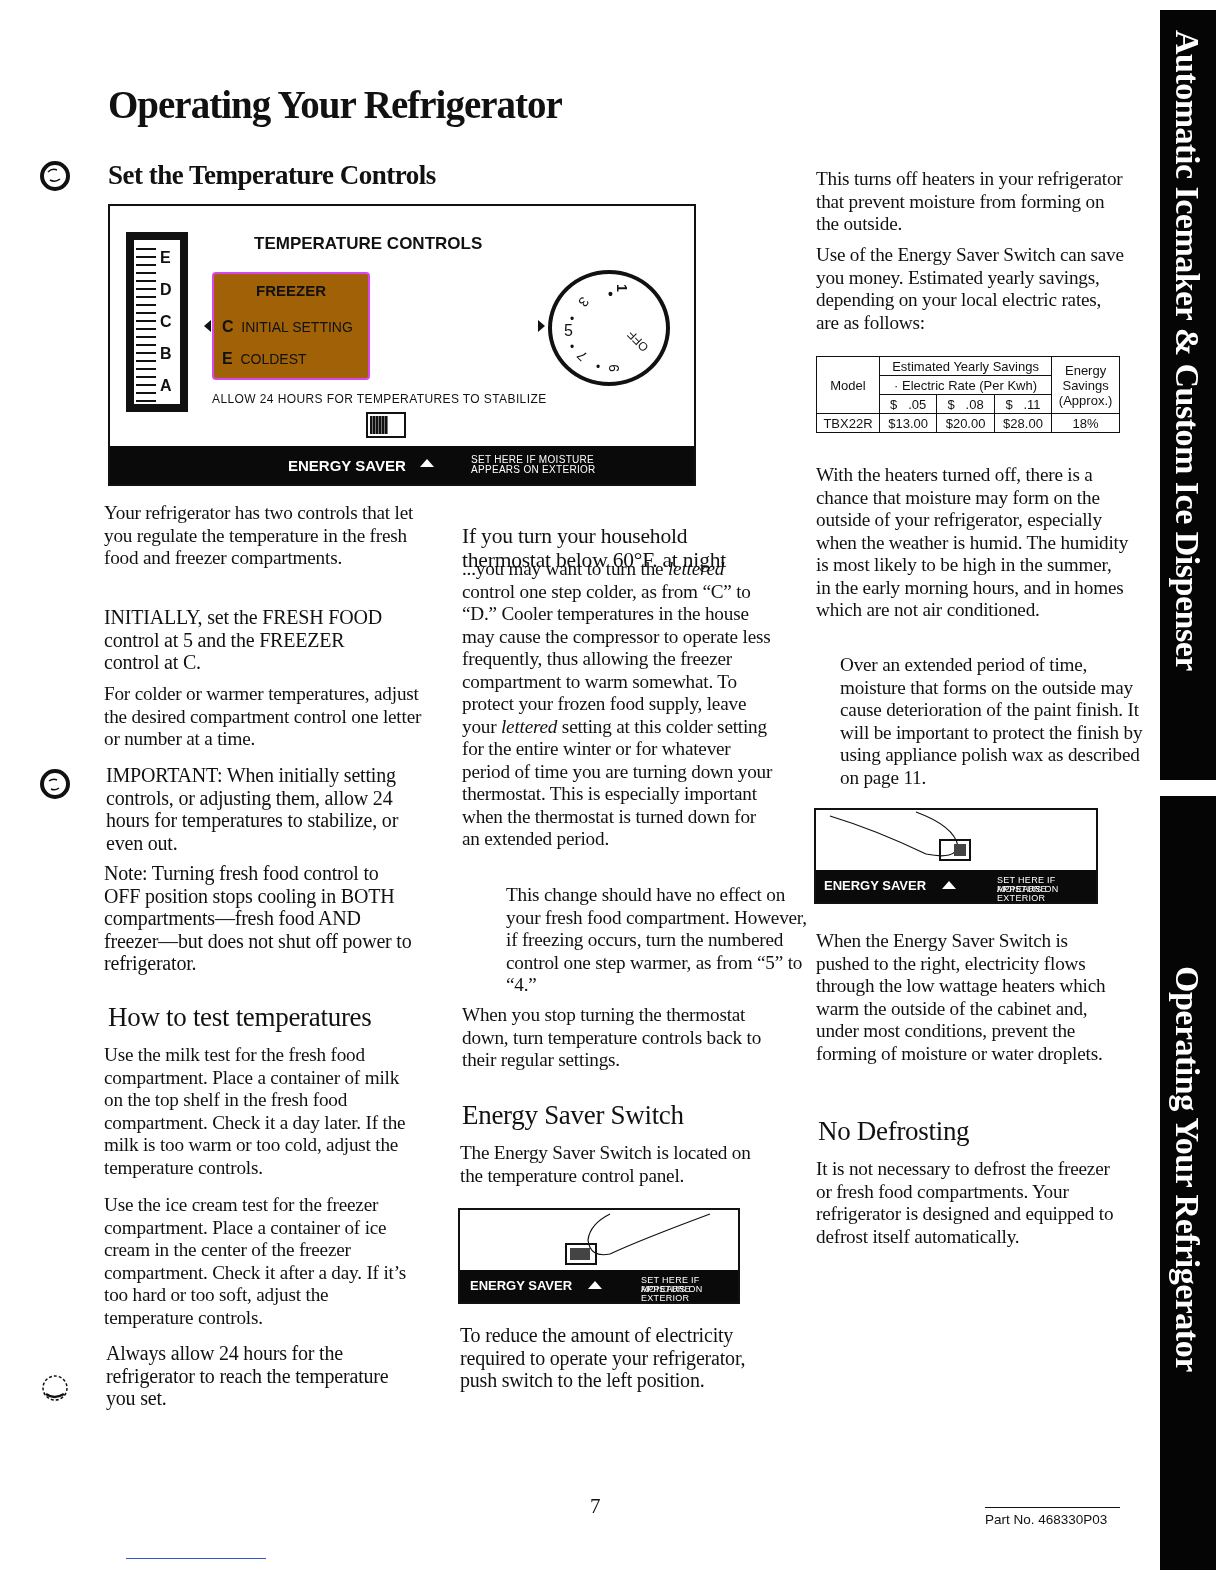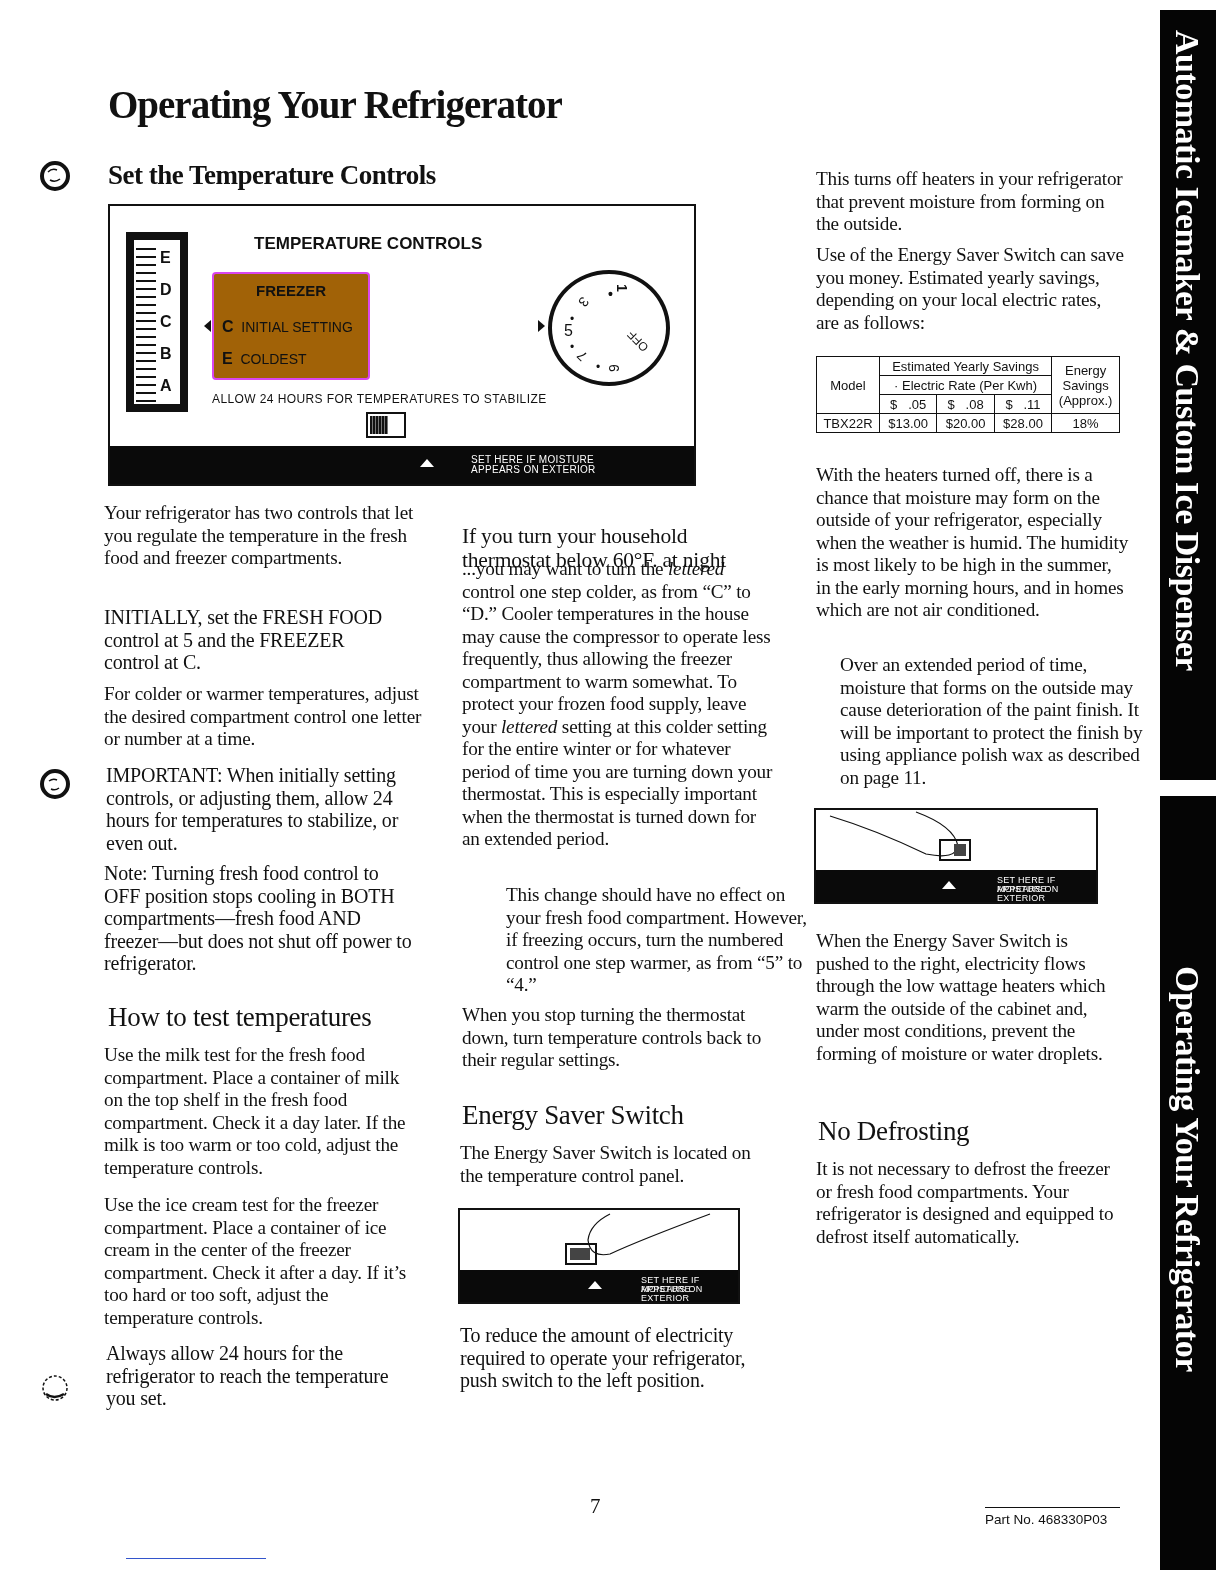--- a/index.html
+++ b/index.html
@@ -16,21 +16,21 @@
   .bullet-icon { width:30px; height:32px; }
 
   
   .panel { left:108px; top:204px; width:588px; height:282px; border:2px solid #111; box-sizing:border-box; background:#fff; }
   .panel .title { left:144px; top:28px; font-size:17px; font-weight:bold; }
   .dial-box { position:absolute; border:2px solid #d946ef; border-radius:4px; box-sizing:border-box; background:#a16207; }
   .dial-box .lbl { position:absolute; font-size:15px; font-weight:bold; }
   .dial-box .row { position:absolute; font-size:14px; white-space:nowrap; }
   .dial-box .row b { font-size:16px; }
   .band { position:absolute; left:0; right:0; bottom:0; height:38px; background:#0a0a0a; color:#fff; }
-  .band .es { position:absolute; font-size:15px; font-weight:bold;margin-top:32px; }
+  .band .es { position:absolute; font-size:15px; font-weight:bold; }
   .band .small { position:absolute; font-size:10px; line-height:10px; letter-spacing:0.3px;margin-left:25px; }
   .tri { position:absolute; width:0; height:0; border-left:7px solid transparent; border-right:7px solid transparent; border-bottom:8px solid #fff; }
 
   
   table.sav { border-collapse:collapse; font-family:"Liberation Sans", sans-serif; font-size:13px; }
   table.sav td { border:1.5px solid #111; text-align:center; padding:0 3px; height:18px; }
 
   .small-panel { position:absolute; border:2px solid #111; box-sizing:border-box; background:#fff; }
   .side-tab { left:1160px; top:10px; width:56px; height:1560px; }
   .side-black { position:absolute; background:#050505; left:0; width:56px; }

